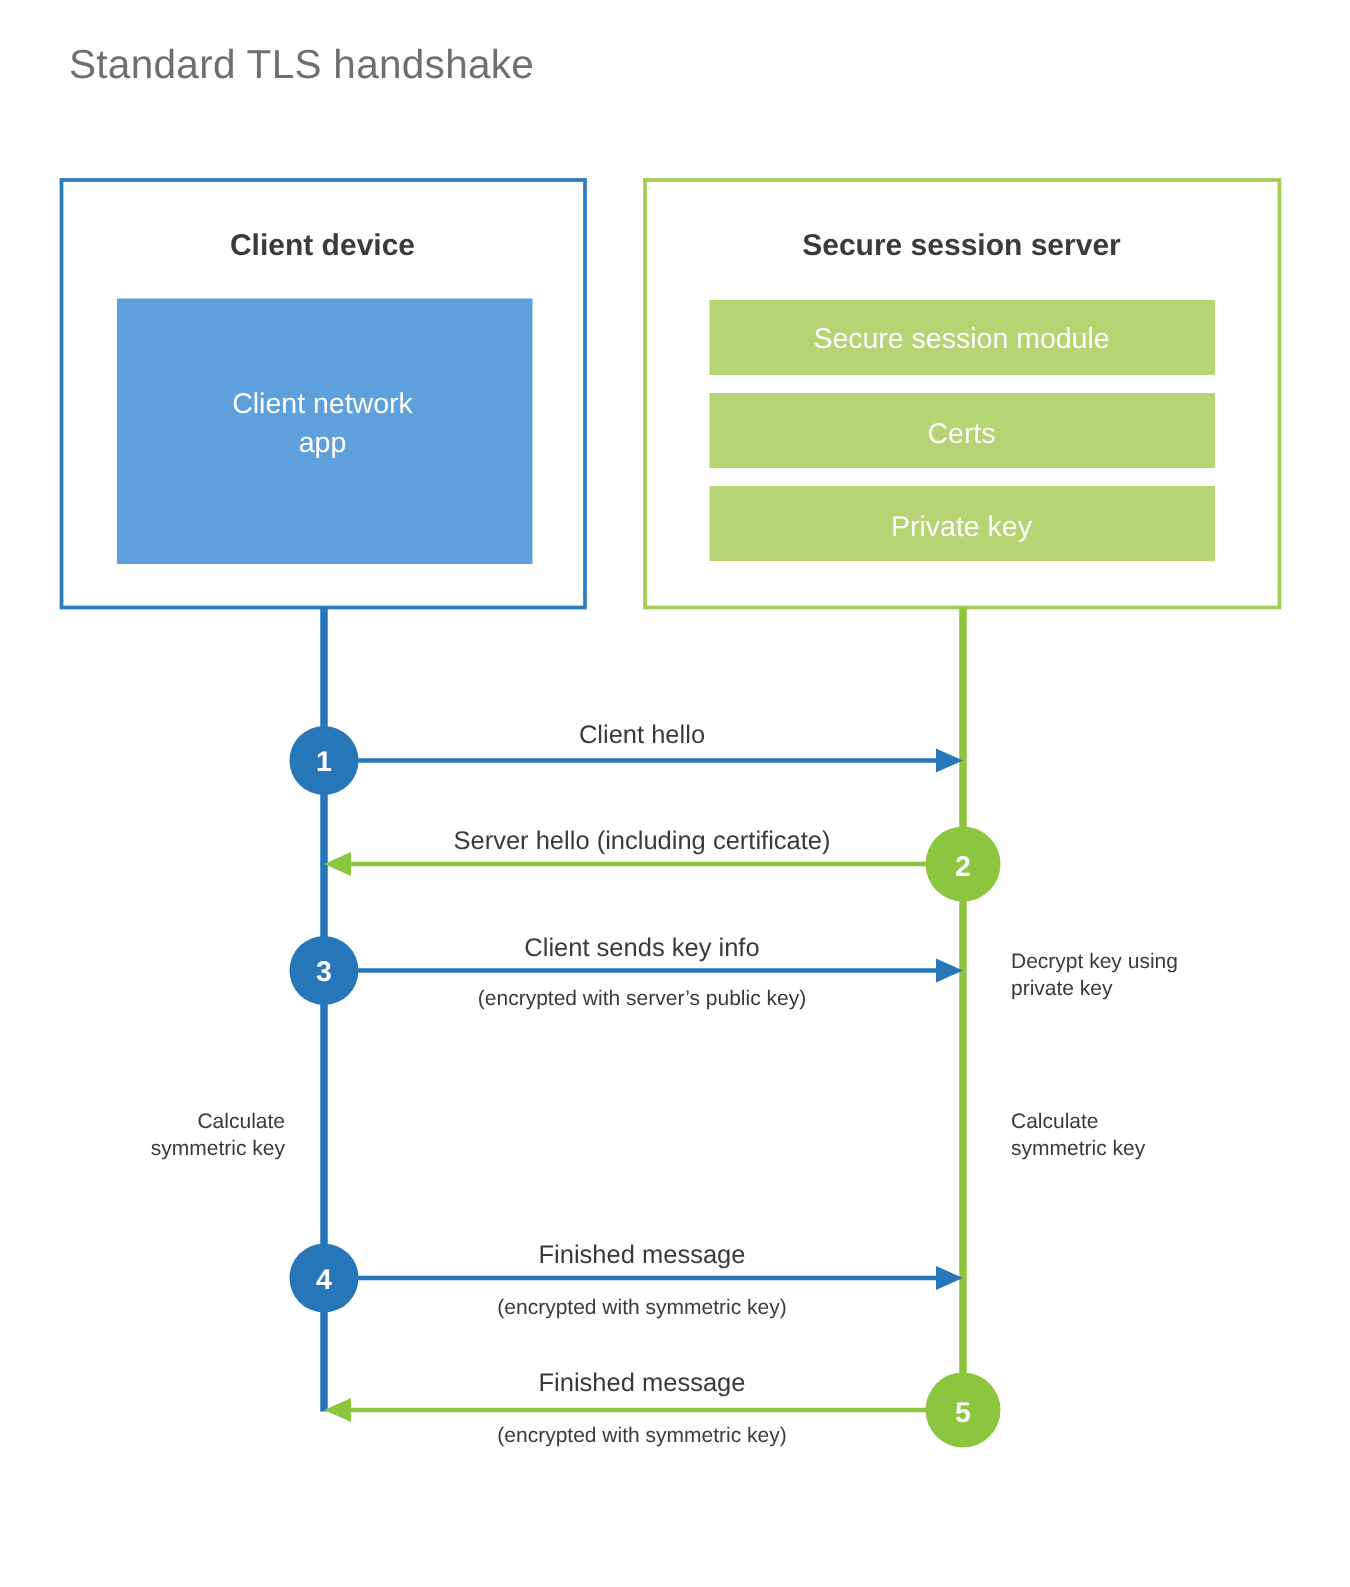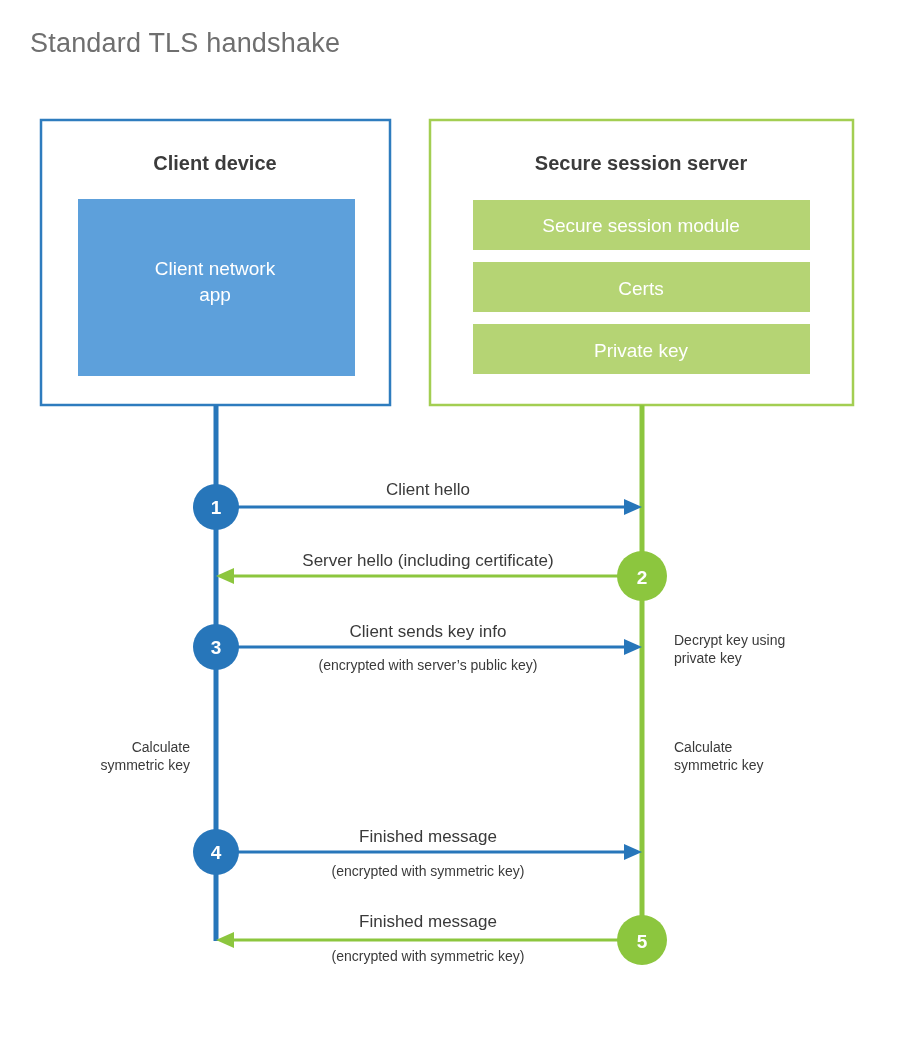--- a/index.html
+++ b/index.html
@@ -15,21 +15,21 @@
   }
   .page {
     position: relative;
     width: 900px;
     height: 1058px;
     overflow: hidden;
     background: #ffffff;
   }
   .title {
     position: absolute;
-    left: 30px;
+    left: 46px;
     top: 28px;
     font-size: 27px;
     font-weight: 300;
     color: #6f6f6f;
     letter-spacing: 0.2px;
     white-space: nowrap;
   }
   svg.diagram {
     position: absolute;
     left: 0;

